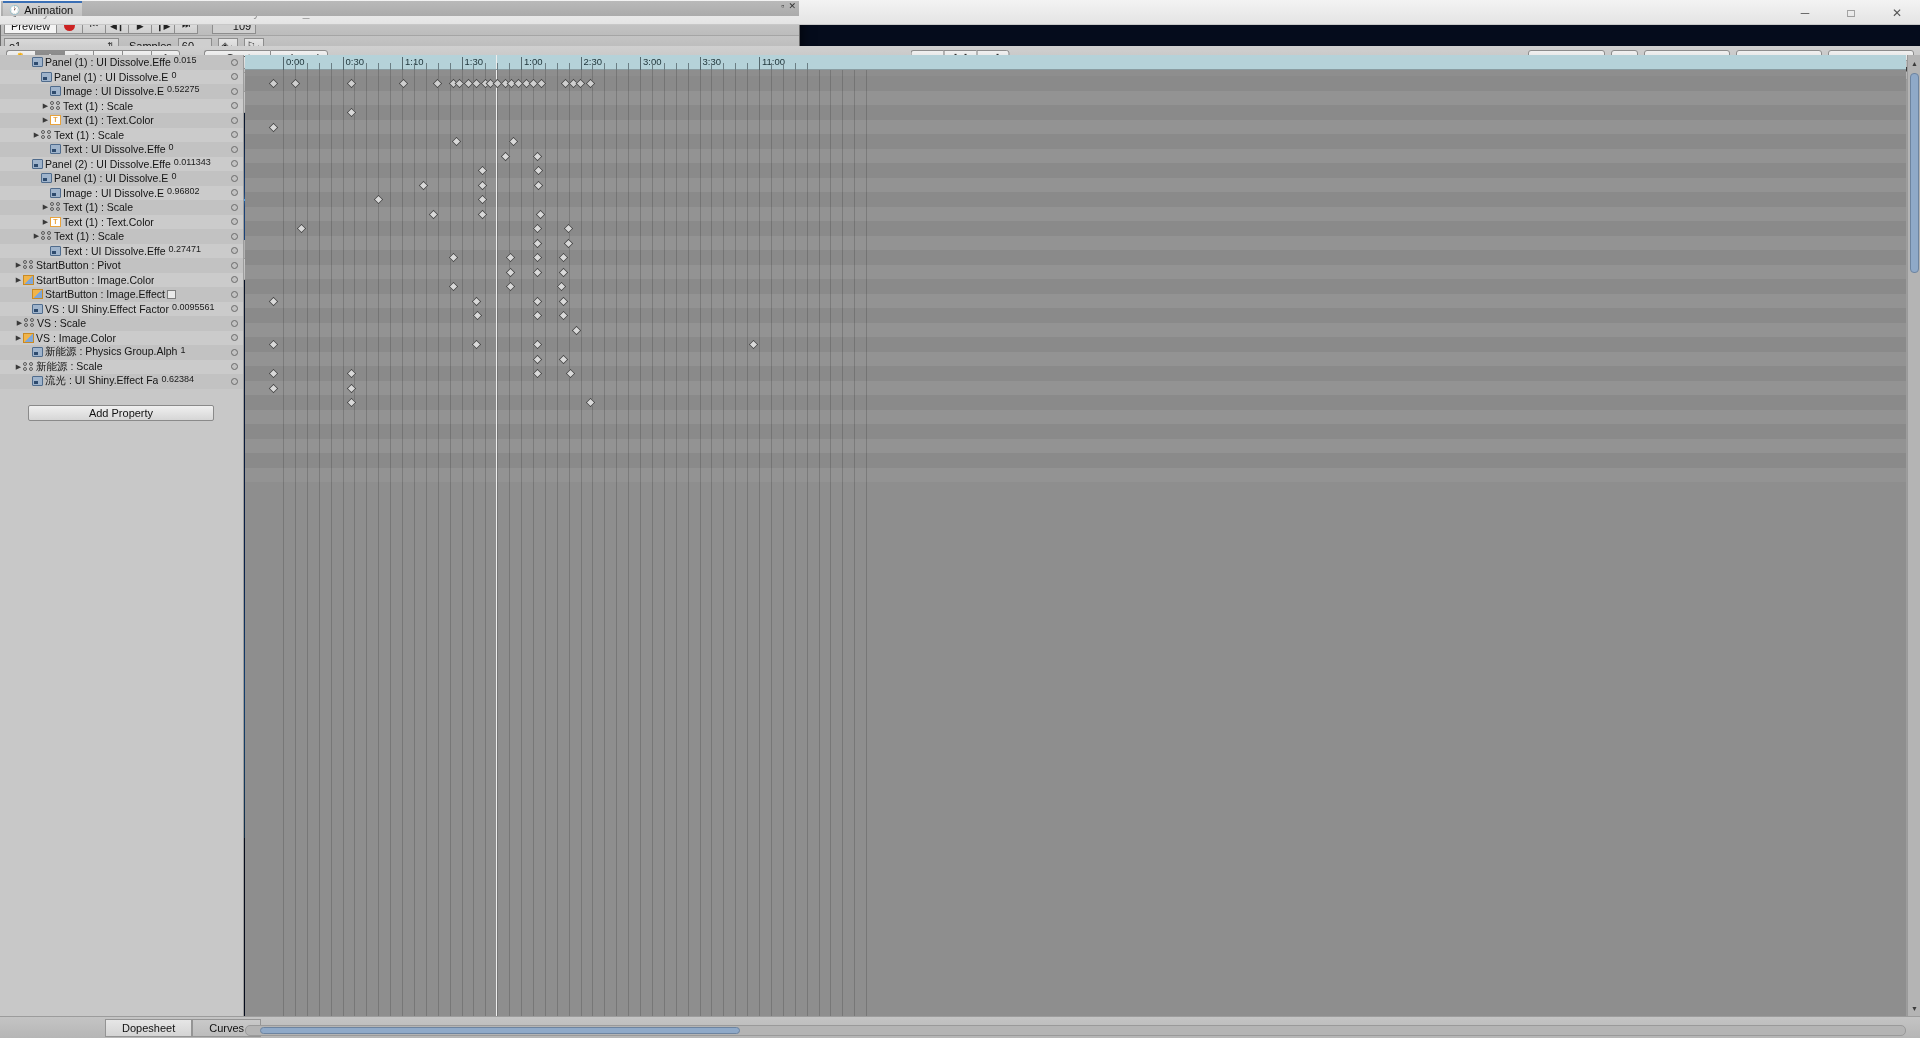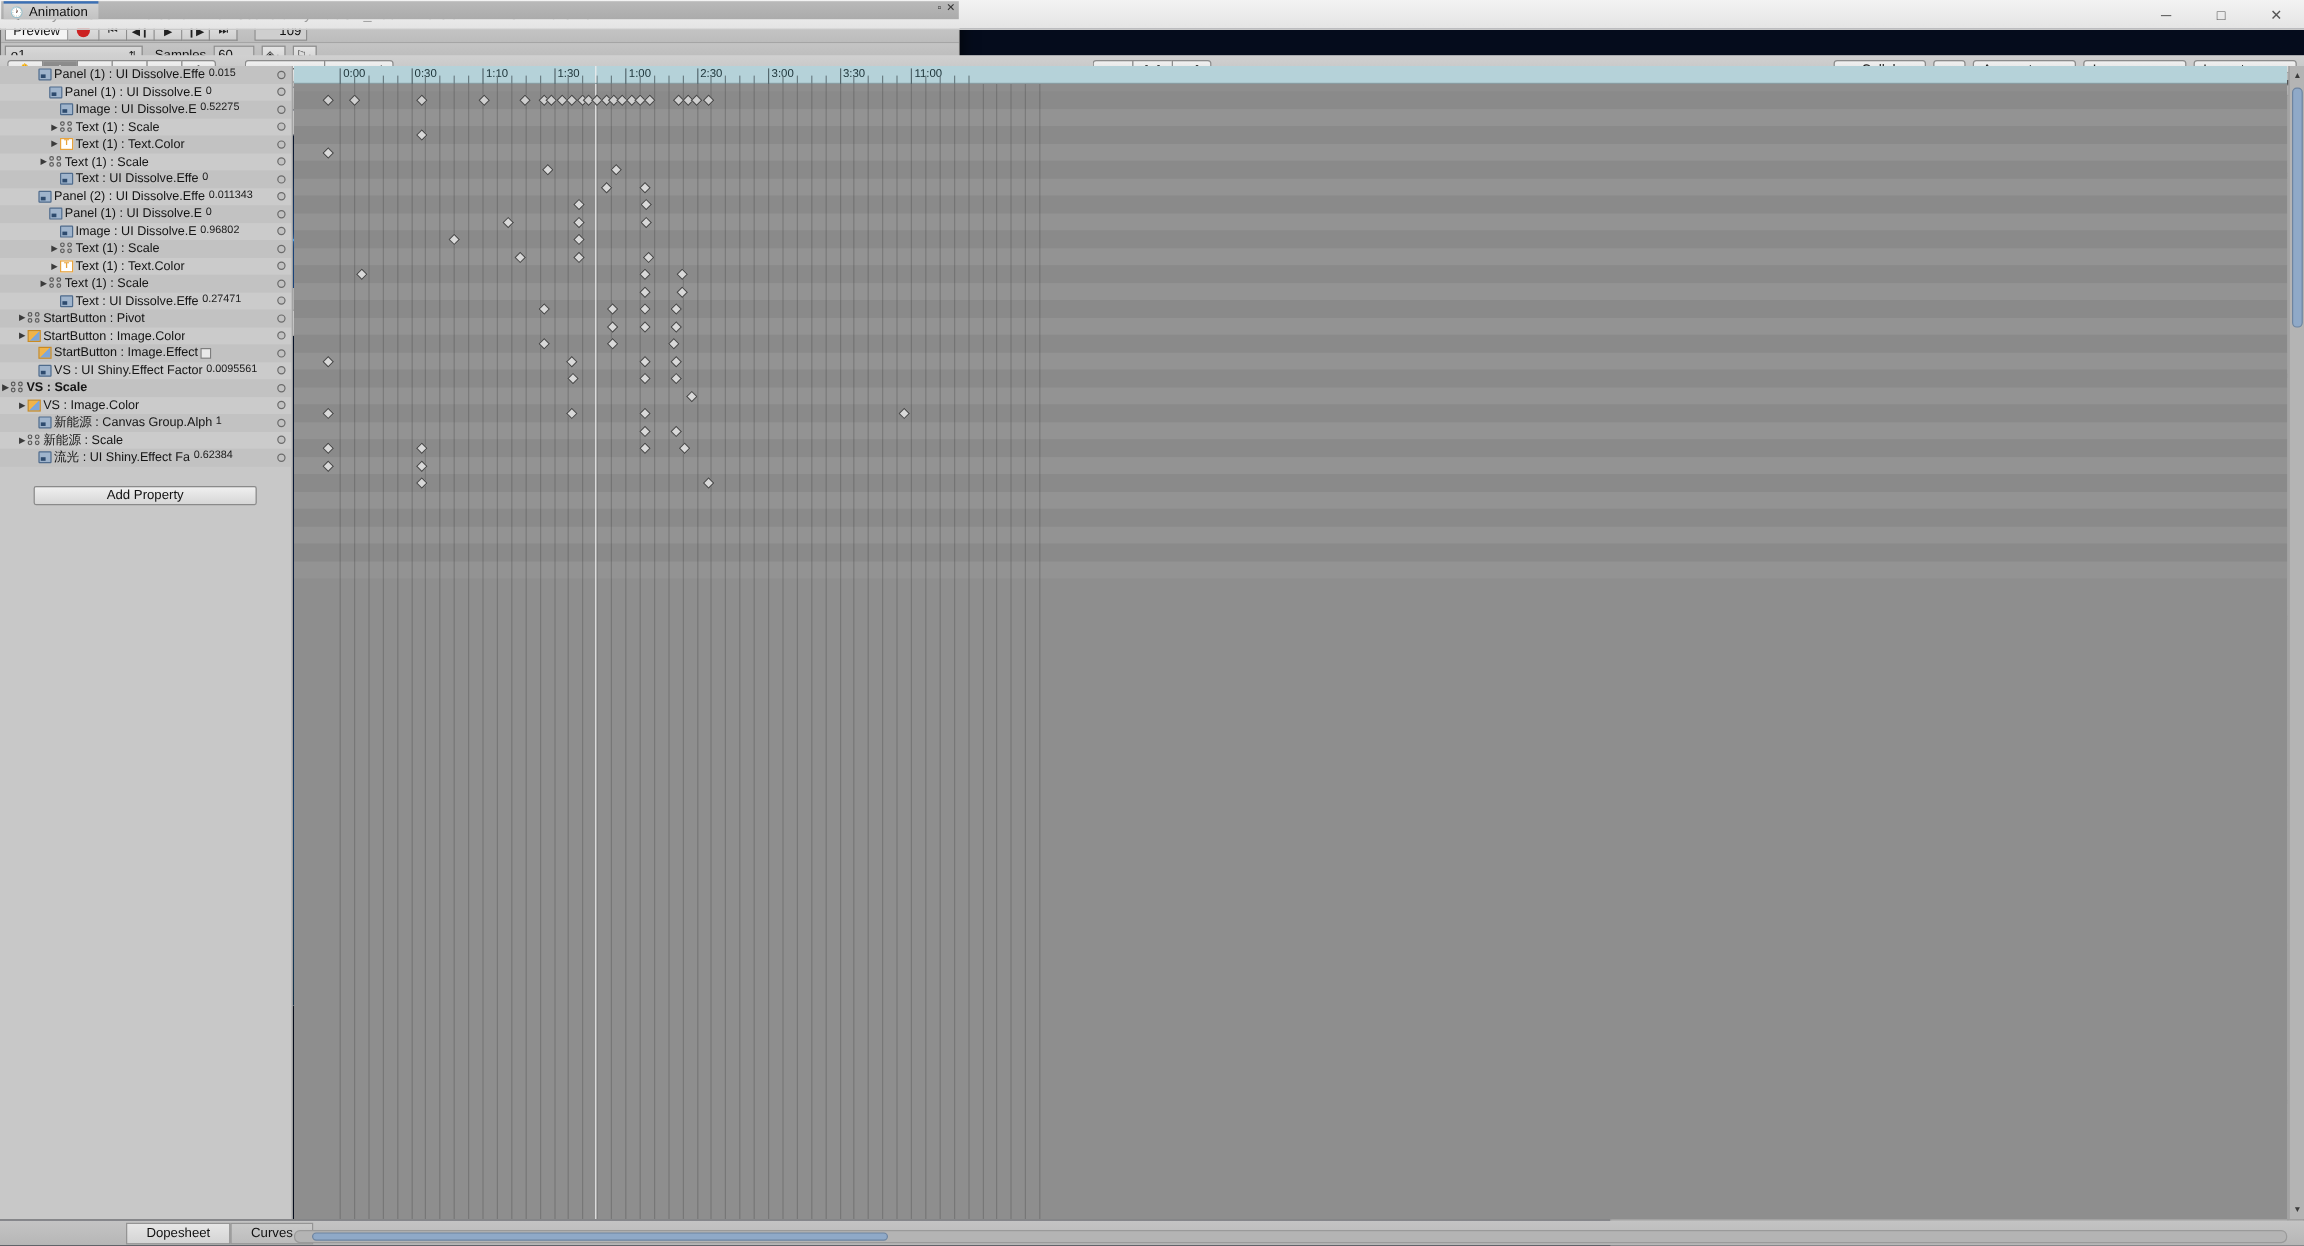--- a/index.html
+++ b/index.html
@@ -1310,41 +1310,41 @@
             <span class="prow-chk"></span>
             <span class="prow-dot"></span>
           </div>
           <div class="prop-row even" style="padding-left: 23px;">
             <span class="prow-arrow"></span>
             <span class="prow-icon ic-img"></span>
             <span class="prow-label">VS : UI Shiny.Effect Factor</span>
             <span class="prow-val">0.0095561</span>
             <span class="prow-dot"></span>
           </div>
-          <div class="prop-row odd" style="padding-left: 0; font-weight: bold;">
+          <div class="prop-row odd" style="padding-left: 15px;">
             <span class="prow-arrow">▶</span>
             <span class="prow-icon ic-scale">
               <span></span>
               <span></span>
               <span></span>
               <span></span>
             </span>
             <span class="prow-label">VS : Scale</span>
             <span class="prow-dot"></span>
           </div>
           <div class="prop-row even" style="padding-left: 14px;">
             <span class="prow-arrow">▶</span>
             <span class="prow-icon ic-col"></span>
             <span class="prow-label">VS : Image.Color</span>
             <span class="prow-dot"></span>
           </div>
           <div class="prop-row odd" style="padding-left: 23px;">
             <span class="prow-arrow"></span>
             <span class="prow-icon ic-img"></span>
-            <span class="prow-label">新能源 : Canvas Group.Alph</span>
+            <span class="prow-label">新能源 : Physics Group.Alph</span>
             <span class="prow-val">1</span>
             <span class="prow-dot"></span>
           </div>
           <div class="prop-row even" style="padding-left: 14px;">
             <span class="prow-arrow">▶</span>
             <span class="prow-icon ic-scale">
               <span></span>
               <span></span>
               <span></span>
               <span></span>

